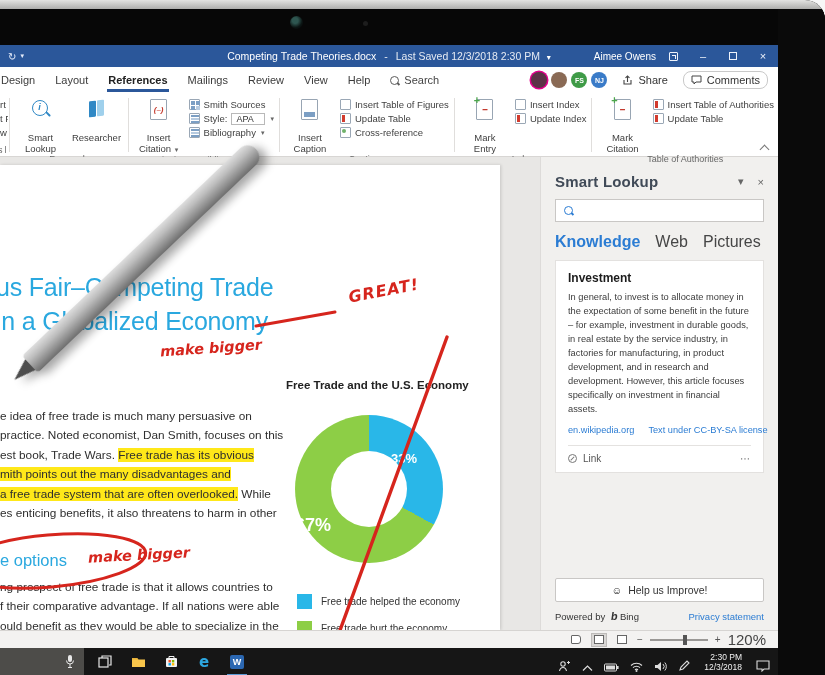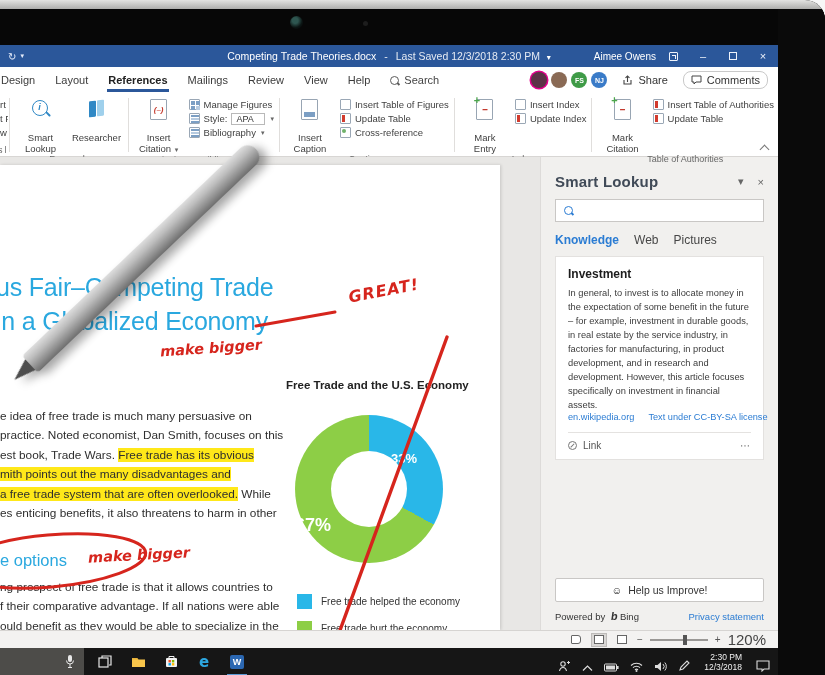--- a/index.html
+++ b/index.html
@@ -109,26 +109,26 @@
   .ink{position:absolute;left:0;top:0;width:540px;height:473px;pointer-events:none;z-index:6}
 
   
   .pane{width:238px;background:#f1f0ee;border-left:1px solid #dddbd9;display:flex;flex-direction:column;padding:16px 14px 8px 14px;min-height:0}
   .pane-head{display:flex;align-items:center;flex:none}
   .pane-title{font-size:15px;font-weight:bold;color:#404a57;letter-spacing:.2px}
   .pane-ctrl{margin-left:auto;display:flex;gap:14px;color:#666;font-size:11px;align-items:center}
   .pane-search{margin-top:9px;height:23px;background:#fff;border:1px solid #c9c7c5;display:flex;align-items:center;padding:0 8px;flex:none}
   .lens.blue::before{border-color:#2b7cd3}
   .lens.blue::after{background:#2b7cd3}
-  .pane-tabs{display:flex;gap:15px;margin-top:11px;font-size:12px;color:#464646;flex:none}
+  .pane-tabs{display:flex;gap:15px;margin-top:11px;font-size:16px;color:#464646;flex:none}
   .ptab.active{color:#2b7cd3;font-weight:bold}
   .card{margin-top:9px;background:#fff;border:1px solid #e3e1df;padding:10px 12px 8px 12px;flex:none}
   .card h3{font-size:12px;color:#1c1c1c;margin-bottom:6px}
   .card p{font-size:9.3px;line-height:1.5;color:#3c3c3c}
-  .card-links{display:flex;gap:14px;font-size:9.2px;color:#2b7cd3;white-space:nowrap}
+  .card-links{margin-top:9px;display:flex;gap:14px;font-size:9.2px;color:#2b7cd3;white-space:nowrap}
   .card hr{border:none;border-top:1px solid #e4e2e0;margin:10px 0 0 0}
   .link-row{display:flex;align-items:center;gap:6px;margin-top:7px;font-size:10px;color:#555}
   .link-glyph{width:9px;height:9px;border:1.3px solid #777;border-radius:50%;position:relative}
   .link-glyph::after{content:"";position:absolute;left:1px;top:3px;width:5px;height:1.2px;background:#777;transform:rotate(-45deg)}
   .more{margin-left:auto;color:#666;letter-spacing:1px}
   .pane-spacer{flex:1}
   .help-btn{height:24px;background:#fff;border:1px solid #c9c7c5;border-radius:2px;display:flex;align-items:center;justify-content:center;gap:6px;font-size:10.5px;color:#333;flex:none}
   .powered{display:flex;align-items:center;margin-top:8px;font-size:9.5px;color:#333;flex:none}
   .bing-b{font-weight:bold;font-size:11px;margin:0 2px 0 6px;transform:skewX(-8deg);display:inline-block}
   .privacy{margin-left:auto;color:#2b7cd3}
@@ -272,21 +272,21 @@
           <div class="rgroup-main">
             <div class="rbig">
               <span class="bi">
                   <i class="pagei cite"></i>
                 </span>
               <span class="bl"><span>Insert</span><br><span>Citation</span> <span class="caret">▾</span></span>
             </div>
             <div class="rcol">
               <div class="rsmall">
                   <i class="mi mi-grid"></i>
-                  <span class="t">Manage Figures</span>
+                  <span class="t">Smith Sources</span>
                 </div>
               <div class="rsmall">
                   <i class="mi mi-blue"></i>
                   <span class="t">Style:</span>
                   <span class="style-box">APA</span>
                   <span class="caret">▾</span>
                 </div>
               <div class="rsmall">
                   <i class="mi mi-blue"></i>
                   <span class="t">Bibliography</span>

